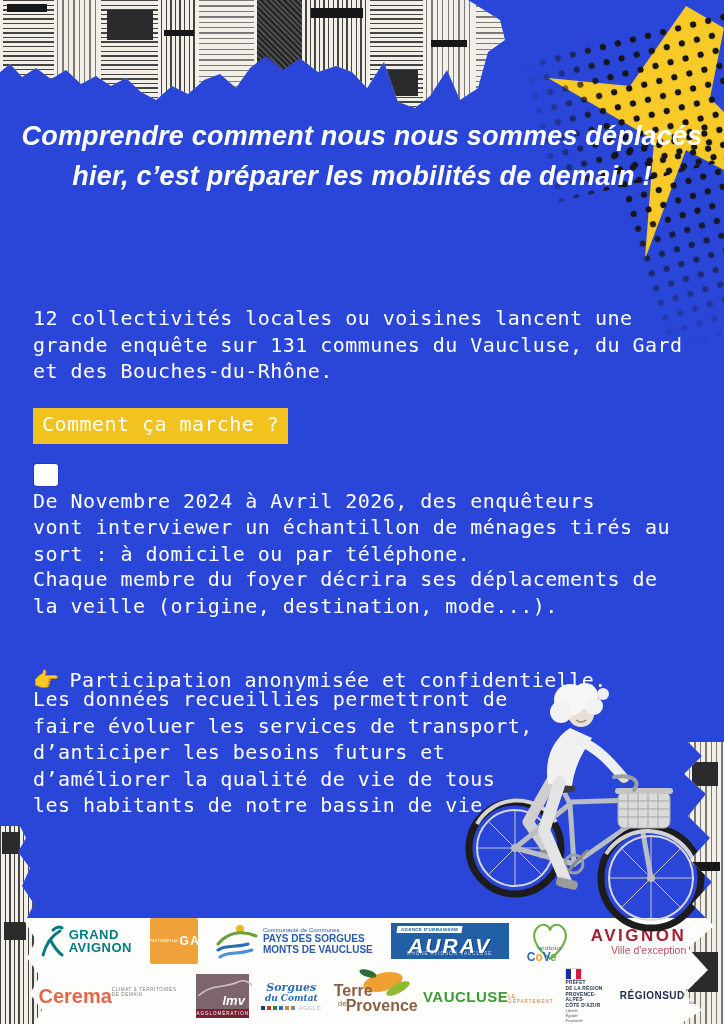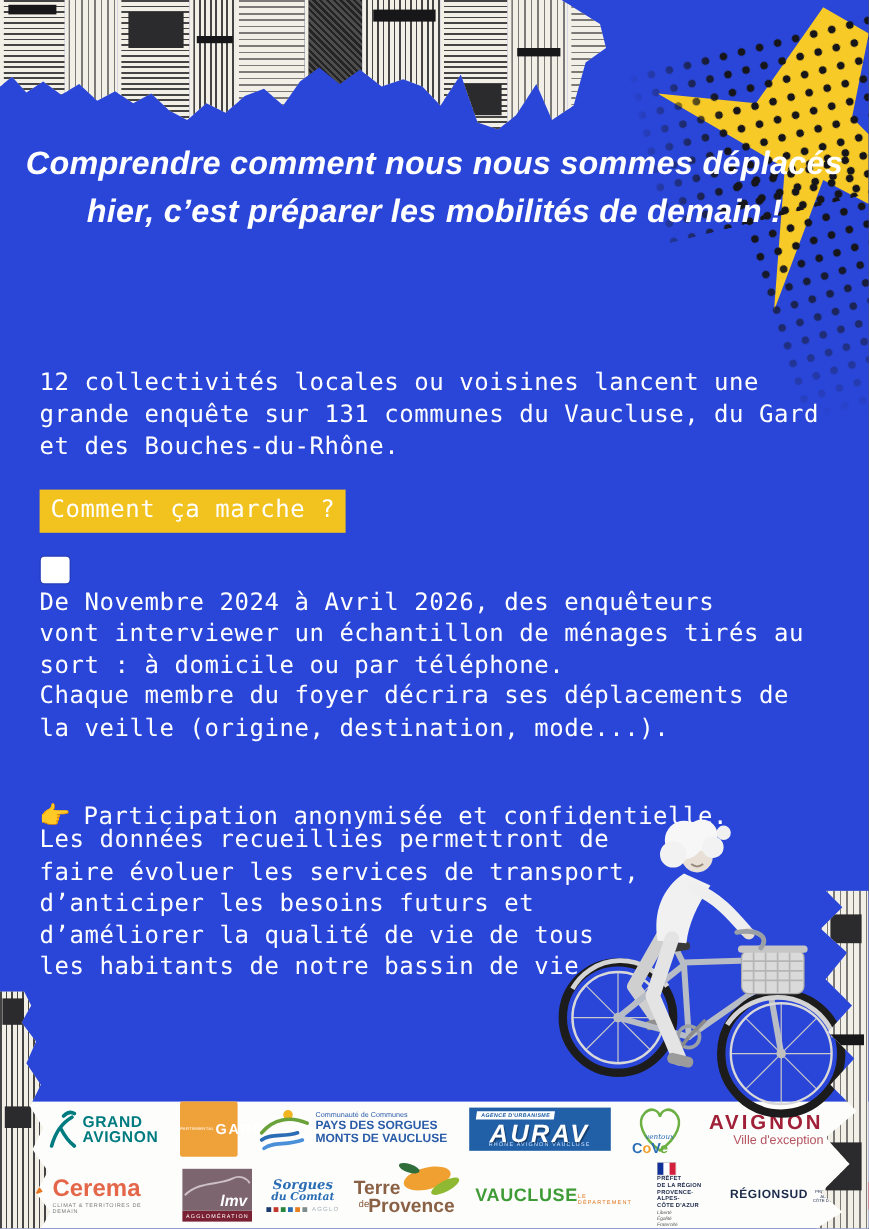--- a/index.html
+++ b/index.html
@@ -86,21 +86,21 @@
   .aurav-bottom{position:absolute;bottom:3px;left:0;width:100%;text-align:center;color:#cfe3ff;
     font-size:4.5px;letter-spacing:1px;}
   .cove-wrap{position:relative;width:46px;height:46px;}
   .cove-title{position:absolute;top:12px;width:100%;text-align:left;font-weight:bold;font-size:12px;color:#2a6db5;margin-top:20px;}
   .cove-title .o{color:#f0a030;}
   .cove-title .e{color:#6cb043;}
   .cove-sub{position:absolute;top:26px;width:100%;text-align:center;font:italic 6px "DejaVu Serif",serif;color:#2a6db5;}
   .avi-text{display:flex;flex-direction:column;align-items:flex-end;}
   .avi-title{color:#a02038;font-weight:bold;font-size:17px;letter-spacing:2.5px;line-height:17px;}
   .avi-sub{color:#b5535f;font-size:10.5px;line-height:12px;}
-  .cer-text{display:flex;flex-direction:column;}
+  .cer-text{display:flex;}
   .cer-title{color:#e4674a;font-weight:bold;font-size:20px;line-height:20px;}
   .cer-sub{color:#7d7d7d;font-size:4.6px;letter-spacing:.6px;margin-top:1px;}
   .lmv-box{width:58px;height:44px;display:flex;flex-direction:column;}
   .lmv-top{flex:1;background:#7d6570;position:relative;}
   .lmv-title{position:absolute;right:4px;bottom:1px;color:#fff;font:italic bold 13px "Liberation Sans",sans-serif;}
   .lmv-band{height:9px;background:#7a2033;color:#fff;font-size:4.5px;letter-spacing:1px;text-align:center;line-height:9px;}
   .sc-wrap{display:flex;flex-direction:column;align-items:center;}
   .sc-l1{font:italic bold 11px "DejaVu Serif",serif;color:#2a6db5;line-height:11px;}
   .sc-l2{font:italic bold 9px "DejaVu Serif",serif;color:#2a6db5;line-height:10px;}
   .sc-row{display:flex;align-items:center;gap:2px;margin-top:2px;}

